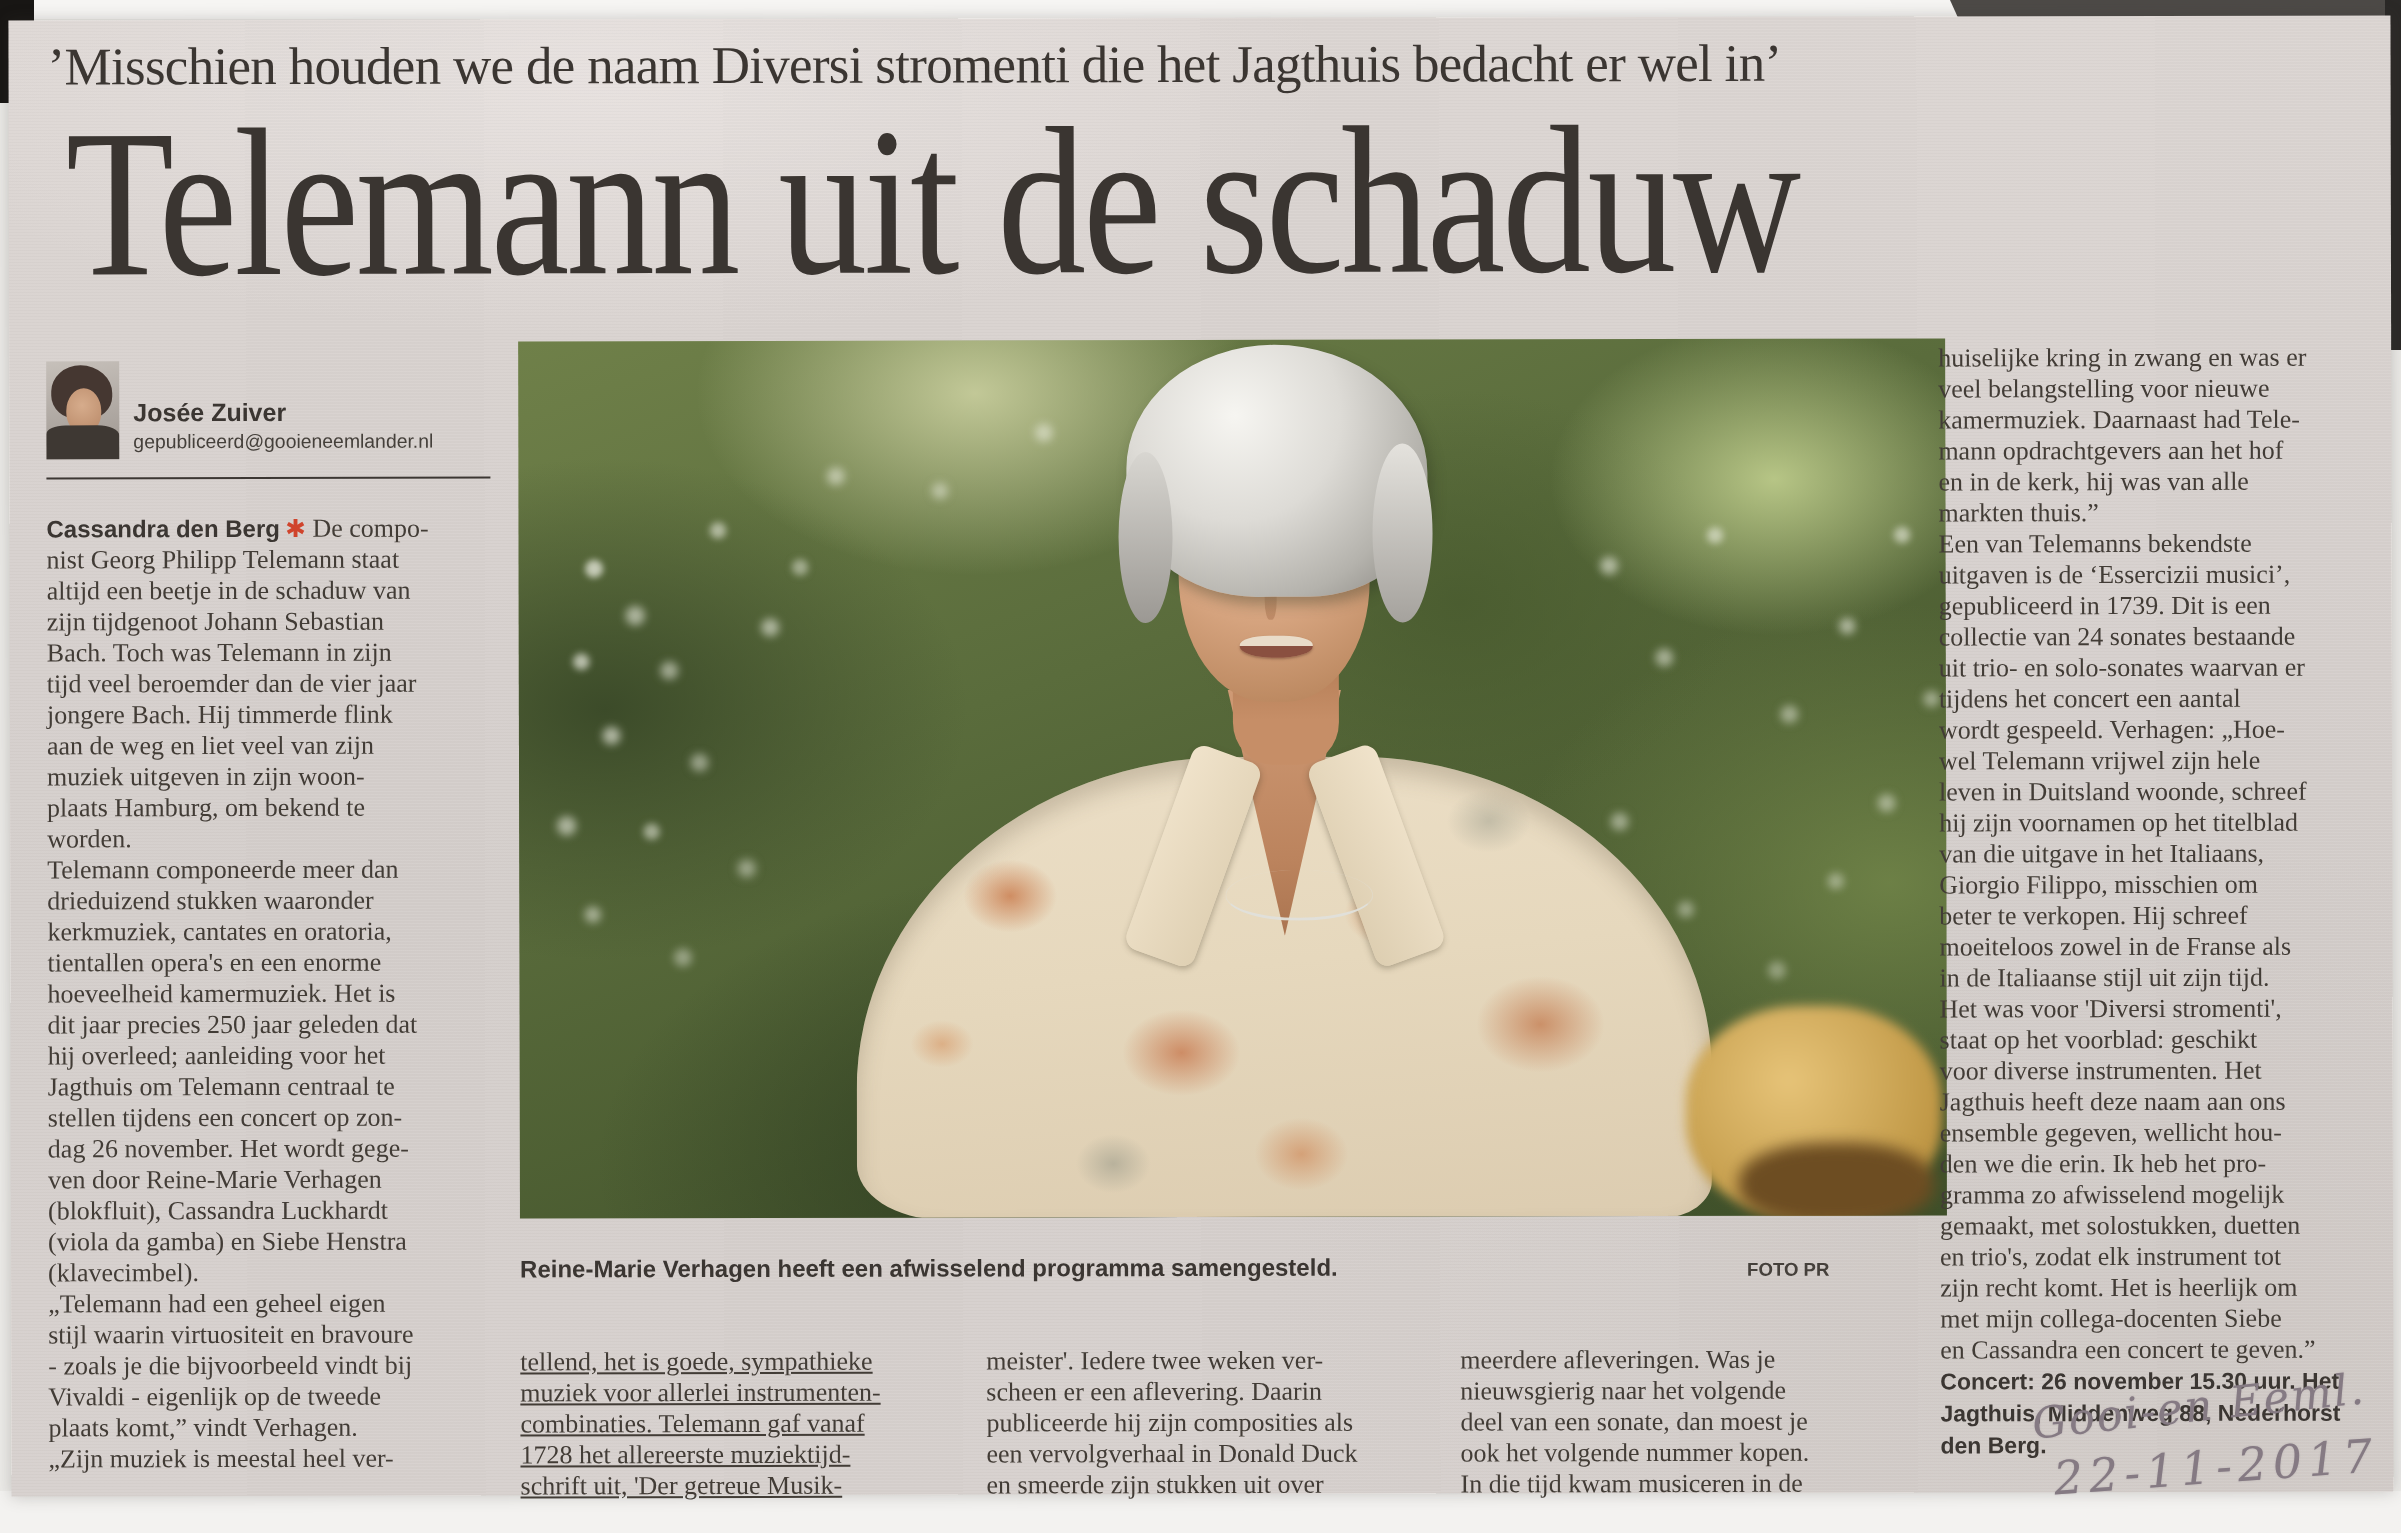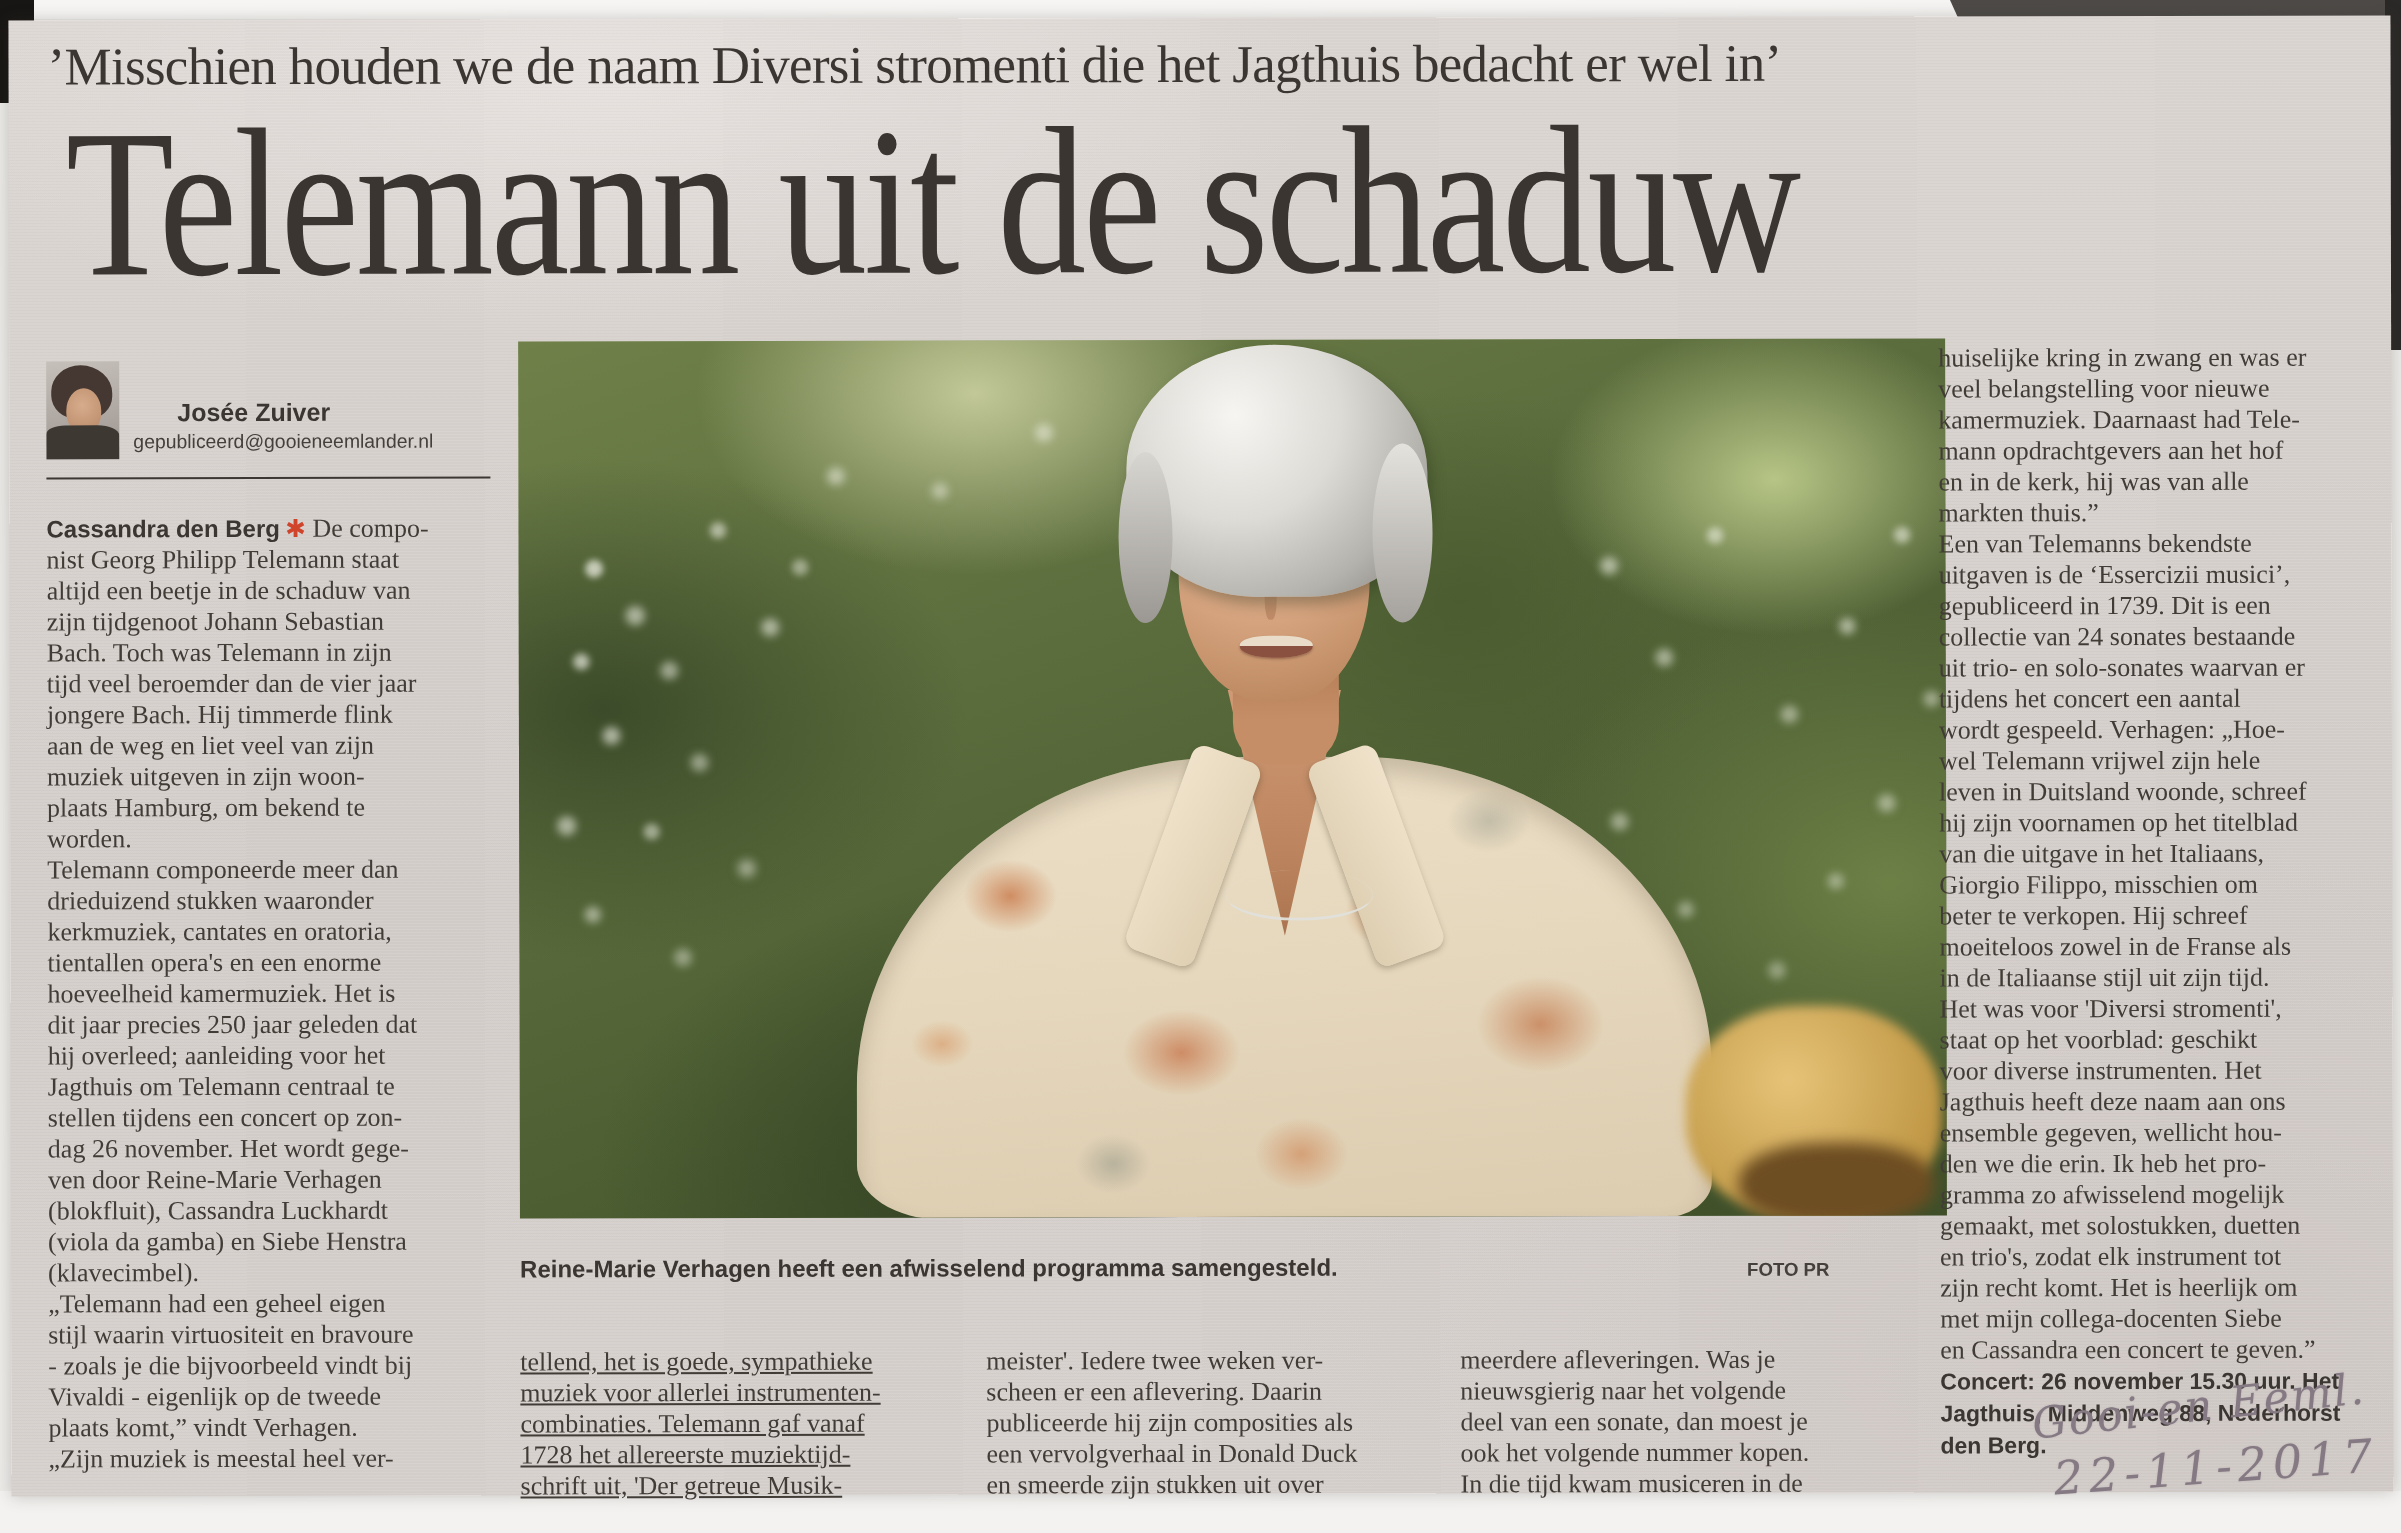--- a/index.html
+++ b/index.html
@@ -44,21 +44,21 @@
   
   .byline-photo{position:absolute;left:37px;top:341px;width:73px;height:98px;overflow:hidden;
     background:linear-gradient(170deg,#c6c0ba,#a9a29c 70%,#98918b);}
   .bp-hair{position:absolute;left:5.2px;top:3.7px;width:61px;height:54px;background:#453731;
     border-radius:48% 52% 42% 44%;}
   .bp-face{position:absolute;left:20px;top:27px;width:35px;height:45px;background:
     radial-gradient(circle at 45% 38%,#d6ac8c,#bd8e6d 80%);border-radius:50% 50% 46% 46%;}
   .bp-body{position:absolute;left:0px;top:64px;width:73px;height:34px;background:#3e3833;
     border-radius:26% 30% 0 0;}
   .byline-name{position:absolute;left:124px;top:378px;font-family:"Liberation Sans",sans-serif;
-    font-weight:700;font-size:25px;color:#3b3632;margin-left:44px;}
+    font-weight:700;font-size:25px;color:#3b3632;}
   .byline-email{position:absolute;left:124px;top:410px;font-family:"Liberation Sans",sans-serif;
     font-size:19.4px;color:#45403b;}
   .byline-rule{position:absolute;left:37px;top:457px;width:444px;height:2.2px;background:#3c3archive733;background:#3c3733;}
 
   
   .serif{white-space:pre;font-size:26px;line-height:31px;color:#423c36;
     font-family:"Liberation Serif",serif;}
   .col1{position:absolute;left:37px;top:493px;width:444px;}
   .col1 p,.colb p,.col5 p{margin:0;}
   .lead-location{font-family:"Liberation Sans",sans-serif;font-weight:700;font-size:24px;color:#3b3632;}

